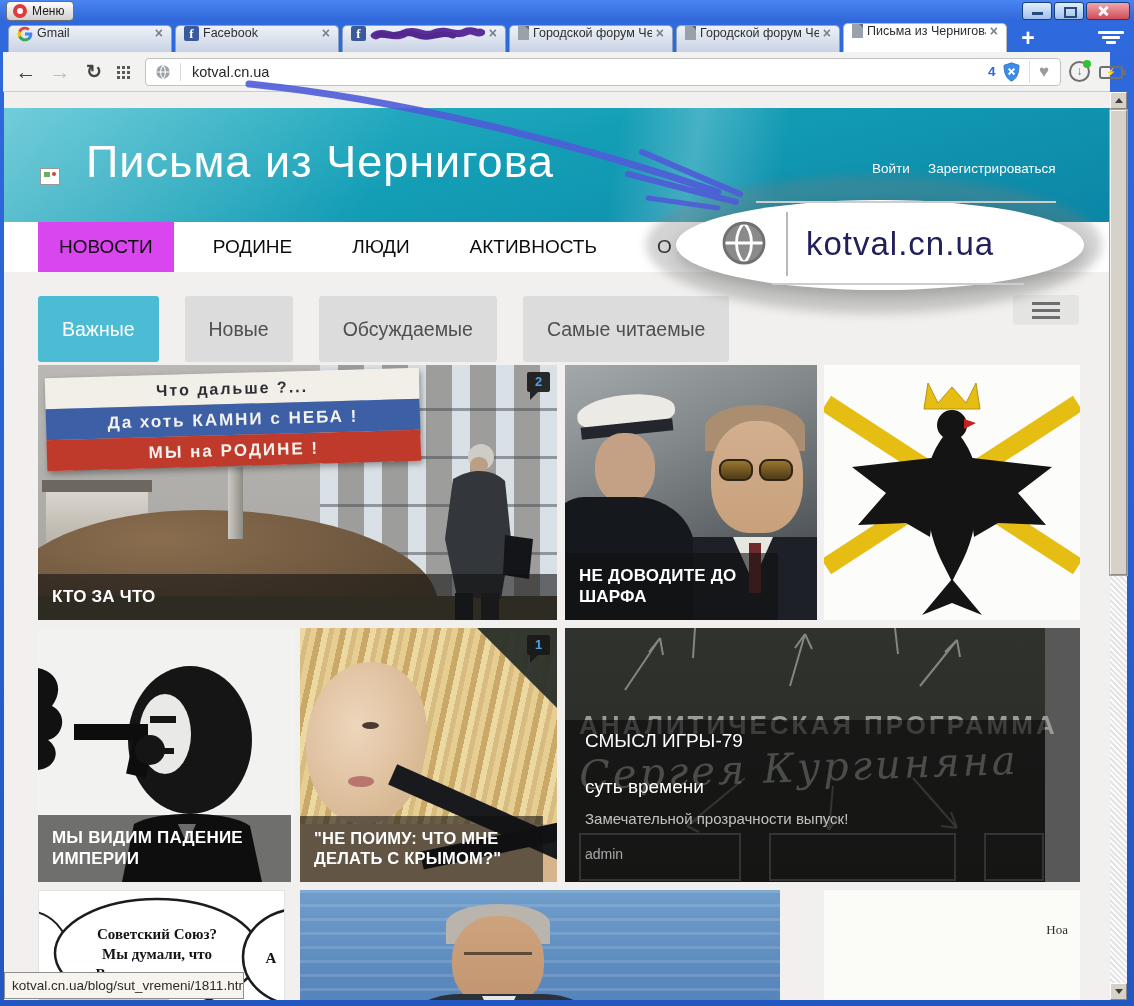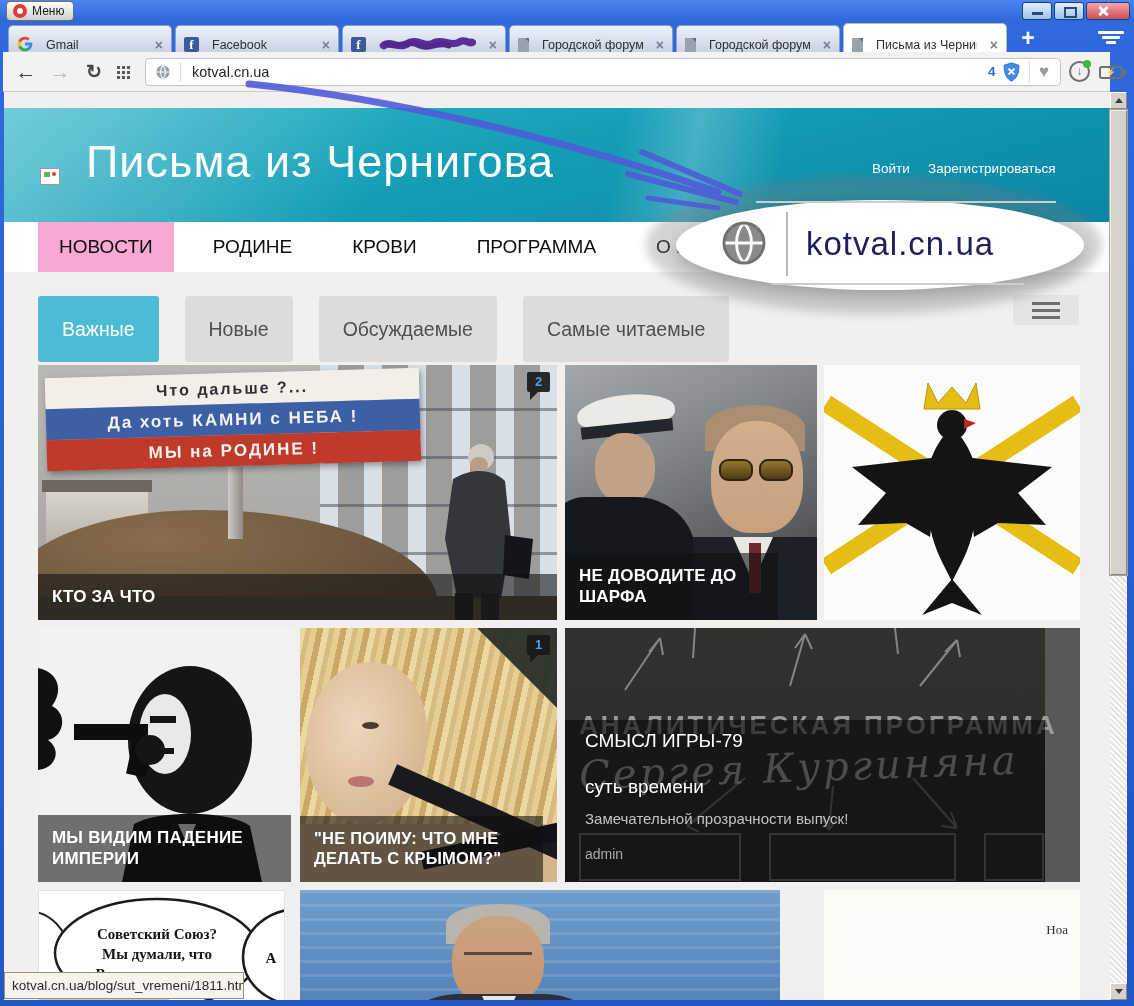--- a/index.html
+++ b/index.html
@@ -17,21 +17,21 @@
   .btn-min::after{content:'';position:absolute;left:9px;bottom:4px;width:11px;height:3px;background:#25497c}
   .btn-max{left:1054px;width:30px;background:linear-gradient(#e3eefb,#9fc0ea)}
   .btn-max::after{content:'';position:absolute;left:9px;top:4px;width:9px;height:7px;border:2px solid #25497c}
   .btn-close{left:1086px;width:44px;background:linear-gradient(#f2a6ab,#cf4e58)}
   .btn-close::before,.btn-close::after{content:'';position:absolute;left:15px;top:2px;width:3px;height:12px;background:#fff;border-radius:1px}
   .btn-close::before{transform:rotate(45deg)}.btn-close::after{transform:rotate(-45deg)}
 
   
   .tab{position:absolute;top:25px;height:27px;width:164px;border-radius:5px 5px 0 0;
        background:linear-gradient(#eef1f7,#c9d3e5);border:1px solid #8aa0c2;border-bottom:none;
-       box-sizing:border-box;display:flex;align-items:flex-end;padding:0 8px;gap:13px}
+       box-sizing:border-box;display:flex;align-items:flex-start;padding:0 8px;gap:4px}
   .tab.active{top:23px;height:29px;background:#fff;border-color:#b9b9b9}
   .tab-label{flex:1;font-size:12.5px;color:#2e2e2e;white-space:nowrap;overflow:hidden}
   .tab-close{font-size:14px;color:#77808f;font-weight:bold;line-height:14px}
   .fav-fb{width:15px;height:15px;background:#3a5a9b;border-radius:2px;color:#fff;
           font:bold 13px "Liberation Serif",serif;text-align:center;line-height:15px;flex:0 0 auto}
   .fav-page{width:11px;height:14px;background:#99a1aa;position:relative;flex:0 0 auto}
   .fav-page::before{content:'';position:absolute;right:0;top:0;border-left:4px solid transparent;border-top:4px solid #626a72}
   .fav-g{width:16px;height:16px;flex:0 0 auto}
   .scribble{height:16px;flex:1}
   .newtab{position:absolute;left:1016px;top:26px;width:24px;height:24px;color:#fff;font-size:23px;font-weight:bold;
@@ -84,21 +84,21 @@
                   linear-gradient(165deg,#35b7c9 0%,#149eb6 45%,#0b86a6 100%)}
   .hdr-title{position:absolute;left:82px;top:28px;font-size:45px;color:#fff;letter-spacing:1px}
   .broken{position:absolute;left:36px;top:60px;width:20px;height:17px;background:#fff;border:1px solid #9a9a9a;box-sizing:border-box}
   .broken::before{content:'';position:absolute;left:3px;top:3px;width:6px;height:5px;background:#6fae5f}
   .broken::after{content:'';position:absolute;right:3px;top:3px;width:4px;height:4px;background:#cc4444;border-radius:50%}
   .auth-link{position:absolute;top:69px;font-size:13.5px;color:#fff;z-index:5}
   .lnk-login{left:868px}.lnk-reg{left:924px}
 
   .nav{position:absolute;left:0;top:130px;width:1106px;height:50px;background:#fff;display:flex;padding-left:34px;box-sizing:border-box}
   .nav-item{padding:0 21px;line-height:50px;font-size:19px;color:#0d0d0d;margin-right:18px;white-space:nowrap}
-  .nav-item.active{background:#f9a8d4}
+  .nav-item.active{background:#d946ef}
 
   .filters{position:absolute;left:34px;top:204px;display:flex;gap:26px}
   .filter-btn{height:44px;line-height:44px;padding:11px 24px;background:#dcdcdc;color:#4f4f4f;font-size:19.5px;border-radius:3px;white-space:nowrap}
   .filter-btn.active{background:#4cbcd4;color:#fff}
   .burger{position:absolute;left:1009px;top:203px;width:66px;height:30px;background:#e4e4e2;border-radius:3px;
           display:flex;flex-direction:column;justify-content:center;align-items:center;gap:4px;z-index:3}
   .burger i{width:28px;height:3px;background:#6e6e6e;display:block}
 
   
   .card{position:absolute;background:#fff;overflow:hidden}
@@ -307,22 +307,22 @@
     <div class="hdr">
       <span class="broken"></span>
       <div class="hdr-title">Письма из Чернигова</div>
     </div>
     <a class="auth-link lnk-login">Войти</a>
     <a class="auth-link lnk-reg">Зарегистрироваться</a>
 
     <div class="nav">
       <div class="nav-item active">НОВОСТИ</div>
       <div class="nav-item">РОДИНЕ</div>
-      <div class="nav-item">КРОВИ</div>
-      <div class="nav-item">ПРОГРАММА</div>
+      <div class="nav-item">ЛЮДИ</div>
+      <div class="nav-item">АКТИВНОСТЬ</div>
       <div class="nav-item">О НАС</div>
     </div>
 
     <div class="filters">
       <div class="filter-btn active">Важные</div>
       <div class="filter-btn">Новые</div>
       <div class="filter-btn">Обсуждаемые</div>
       <div class="filter-btn">Самые читаемые</div>
     </div>
     <div class="burger">

